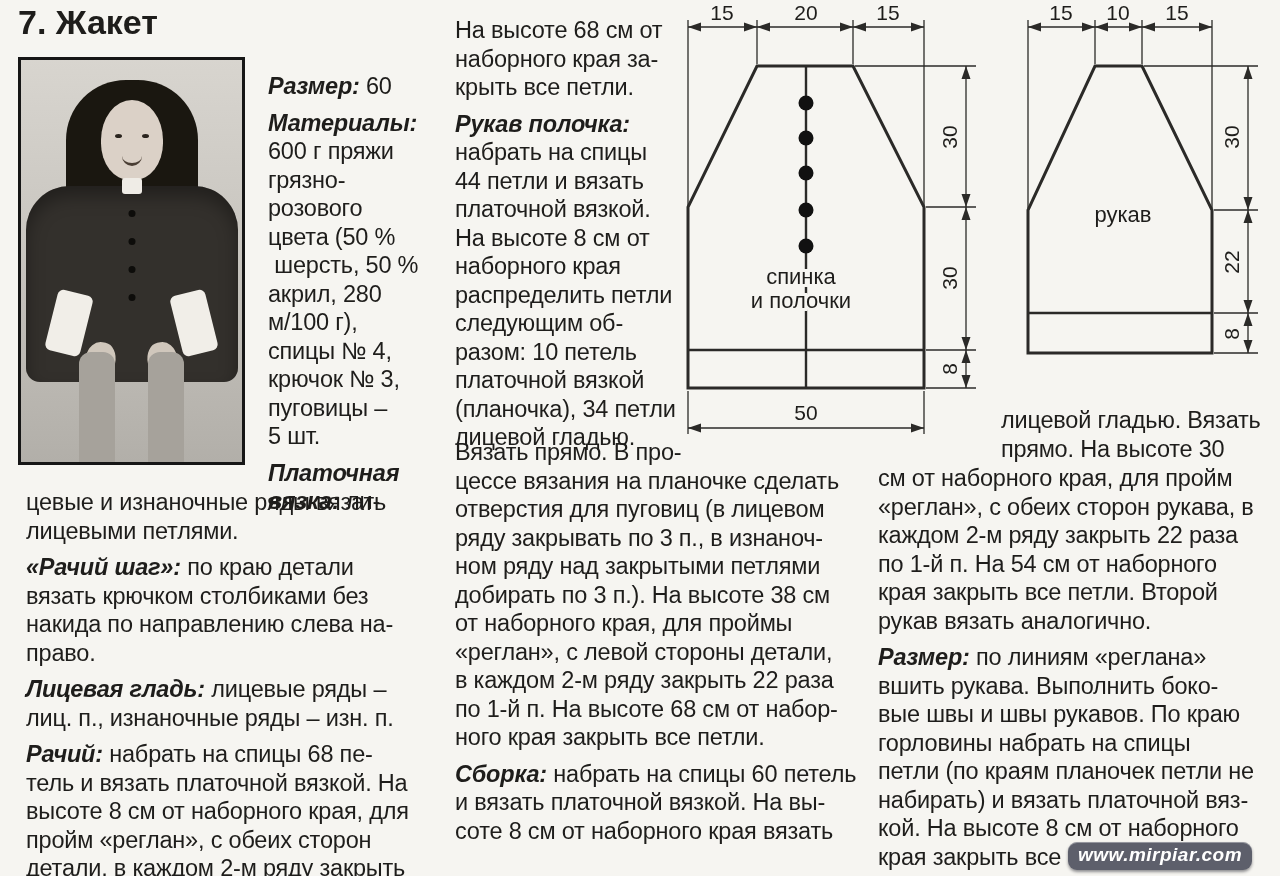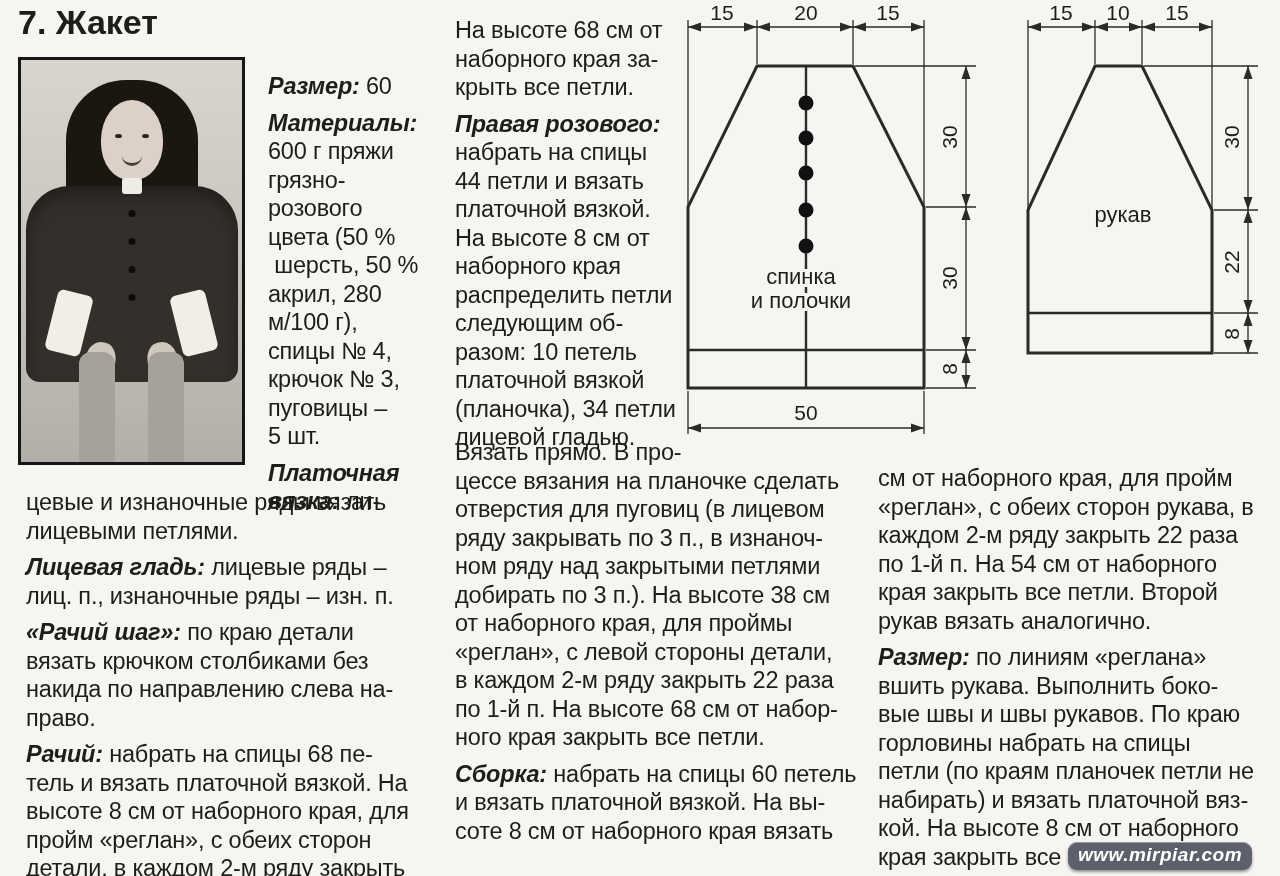--- a/index.html
+++ b/index.html
@@ -99,39 +99,39 @@
 крючок № 3,
 пуговицы –
 5 шт.</span></p>
     <p><b>Платочная
 вязка:</b><span> ли-</span></p>
   </div>
 
   <div class="tb" style="left:18px;top:480px;width:440px">
     <p><b></b><span>цевые и изнаночные ряды вязать
 лицевыми петлями.</span></p>
-    <p><b>Лицевая гладь:</b><span> лицевые ряды –
-лиц. п., изнаночные ряды – изн. п.</span></p>
     <p><b>«Рачий шаг»:</b><span> по краю детали
 вязать крючком столбиками без
 накида по направлению слева на-
 право.</span></p>
+    <p><b>Лицевая гладь:</b><span> лицевые ряды –
+лиц. п., изнаночные ряды – изн. п.</span></p>
     <p><b>Рачий:</b><span> набрать на спицы 68 пе-
 тель и вязать платочной вязкой. На
 высоте 8 см от наборного края, для
 пройм «реглан», с обеих сторон
 детали, в каждом 2-м ряду закрыть
 22 раза по 1-й п.</span></p>
   </div>
 
   <div class="tb" style="left:447px;top:8px;width:260px">
     <p><b></b><span>На высоте 68 см от
 наборного края за-
 крыть все петли.</span></p>
-    <p><b>Правая розового:</b><span>
+    <p><b>Рукав полочка:</b><span>
 набрать на спицы
 44 петли и вязать
 платочной вязкой.
 На высоте 8 см от
 наборного края
 распределить петли
 следующим об-
 разом: 10 петель
 платочной вязкой
 (планочка), 34 петли
@@ -148,20 +148,24 @@
 от наборного края, для проймы
 «реглан», с левой стороны детали,
 в каждом 2-м ряду закрыть 22 раза
 по 1-й п. На высоте 68 см от набор-
 ного края закрыть все петли.</span></p>
     <p><b>Сборка:</b><span> набрать на спицы 60 петель
 и вязать платочной вязкой. На вы-
 соте 8 см от наборного края вязать</span></p>
   </div>
 
+  <div class="tb" style="left:993px;top:398px;width:280px">
+    <p><b></b><span>лицевой гладью. Вязать
+прямо. На высоте 30</span></p>
+  </div>
 
   <div class="tb" style="left:870px;top:456px;width:404px">
     <p><b></b><span>см от наборного края, для пройм
 «реглан», с обеих сторон рукава, в
 каждом 2-м ряду закрыть 22 раза
 по 1-й п. На 54 см от наборного
 края закрыть все петли. Второй
 рукав вязать аналогично.</span></p>
     <p><b>Размер:</b><span> по линиям «реглана»
 вшить рукава. Выполнить боко-

